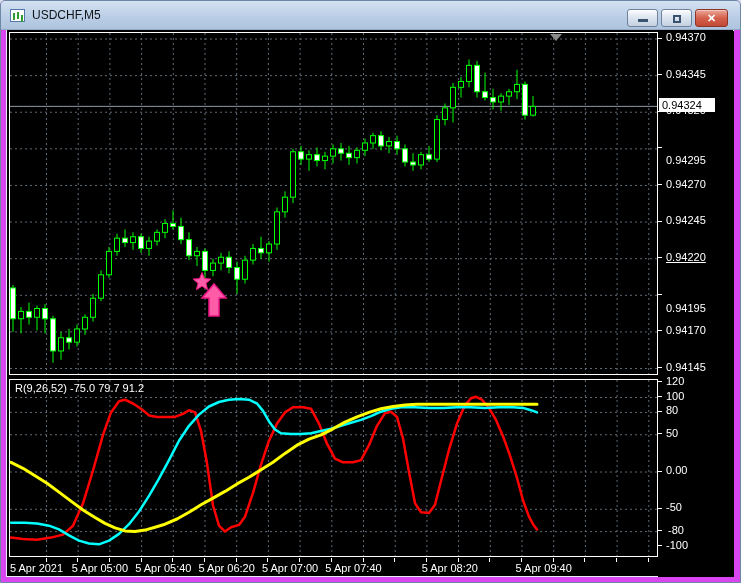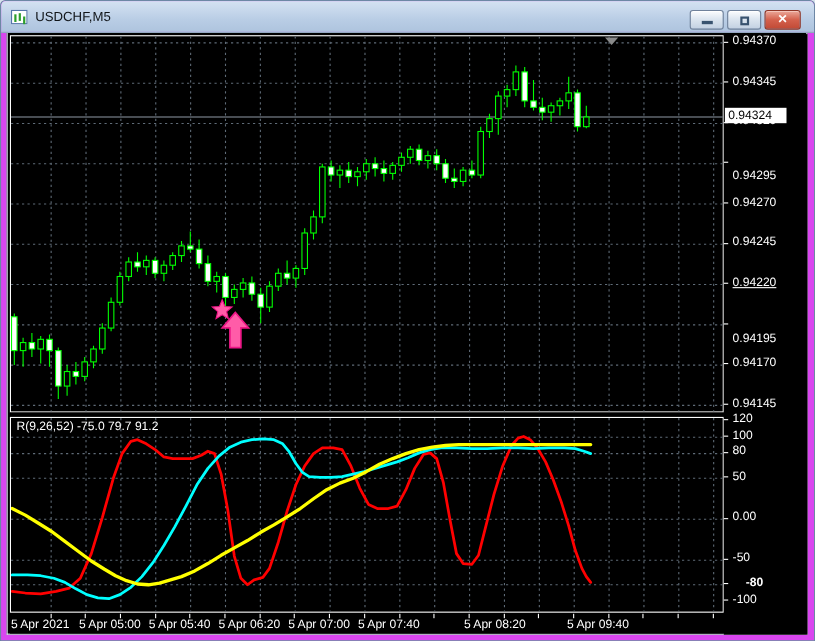--- a/index.html
+++ b/index.html
@@ -318,21 +318,21 @@
         <div class="axis-label" style="left:8px;top:358.5px;">100</div>
         <div class="tick" style="left:0;top:379.9px;width:4px;height:1px;"></div>
         <div class="axis-label" style="left:8px;top:373.4px;">80</div>
         <div class="tick" style="left:0;top:402.3px;width:4px;height:1px;"></div>
         <div class="axis-label" style="left:8px;top:395.8px;">50</div>
         <div class="tick" style="left:0;top:439.5px;width:4px;height:1px;"></div>
         <div class="axis-label" style="left:8px;top:433.0px;">0.00</div>
         <div class="tick" style="left:0;top:476.8px;width:4px;height:1px;"></div>
         <div class="axis-label" style="left:8px;top:470.3px;">-50</div>
         <div class="tick" style="left:0;top:499.1px;width:4px;height:1px;"></div>
-        <div class="axis-label" style="left:20px;top:492.6px;font-weight:bold;">-80</div>
+        <div class="axis-label" style="left:10px;top:492.6px;">-80</div>
         <div class="tick" style="left:0;top:514.0px;width:4px;height:1px;"></div>
         <div class="axis-label" style="left:8px;top:507.5px;">-100</div>
       </div>
 
     <div id="time-axis">
         <div class="tick" style="left:36.5px;top:0;width:1px;height:4px;"></div>
         <div class="tick" style="left:68.2px;top:0;width:1px;height:4px;"></div>
         <div class="tick" style="left:99.9px;top:0;width:1px;height:4px;"></div>
         <div class="tick" style="left:131.6px;top:0;width:1px;height:4px;"></div>
         <div class="tick" style="left:163.3px;top:0;width:1px;height:4px;"></div>

